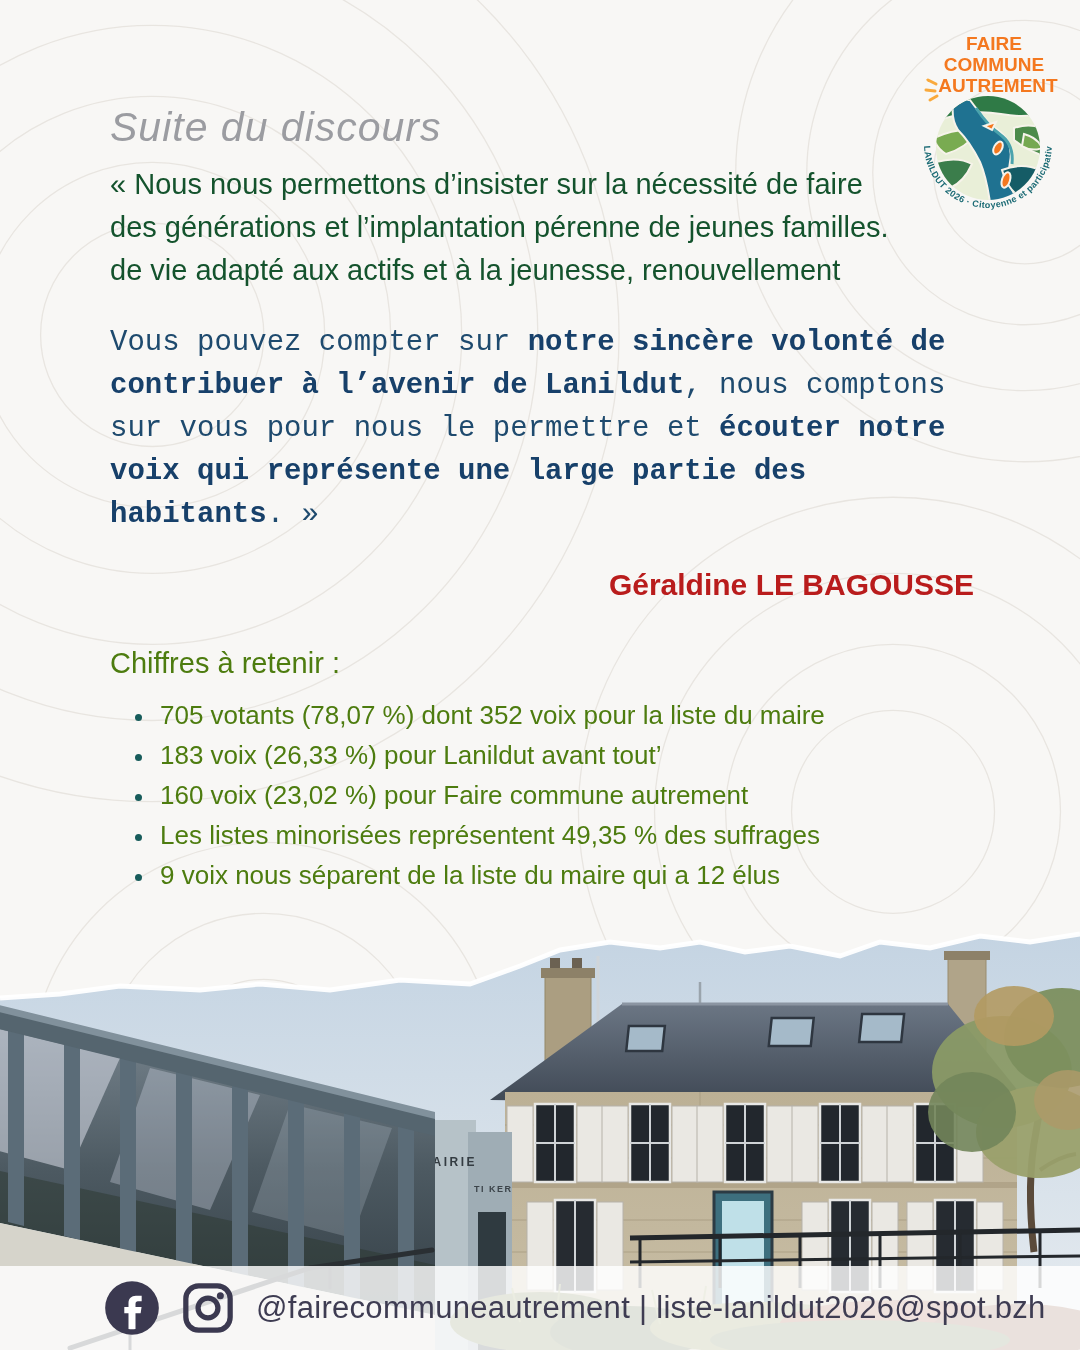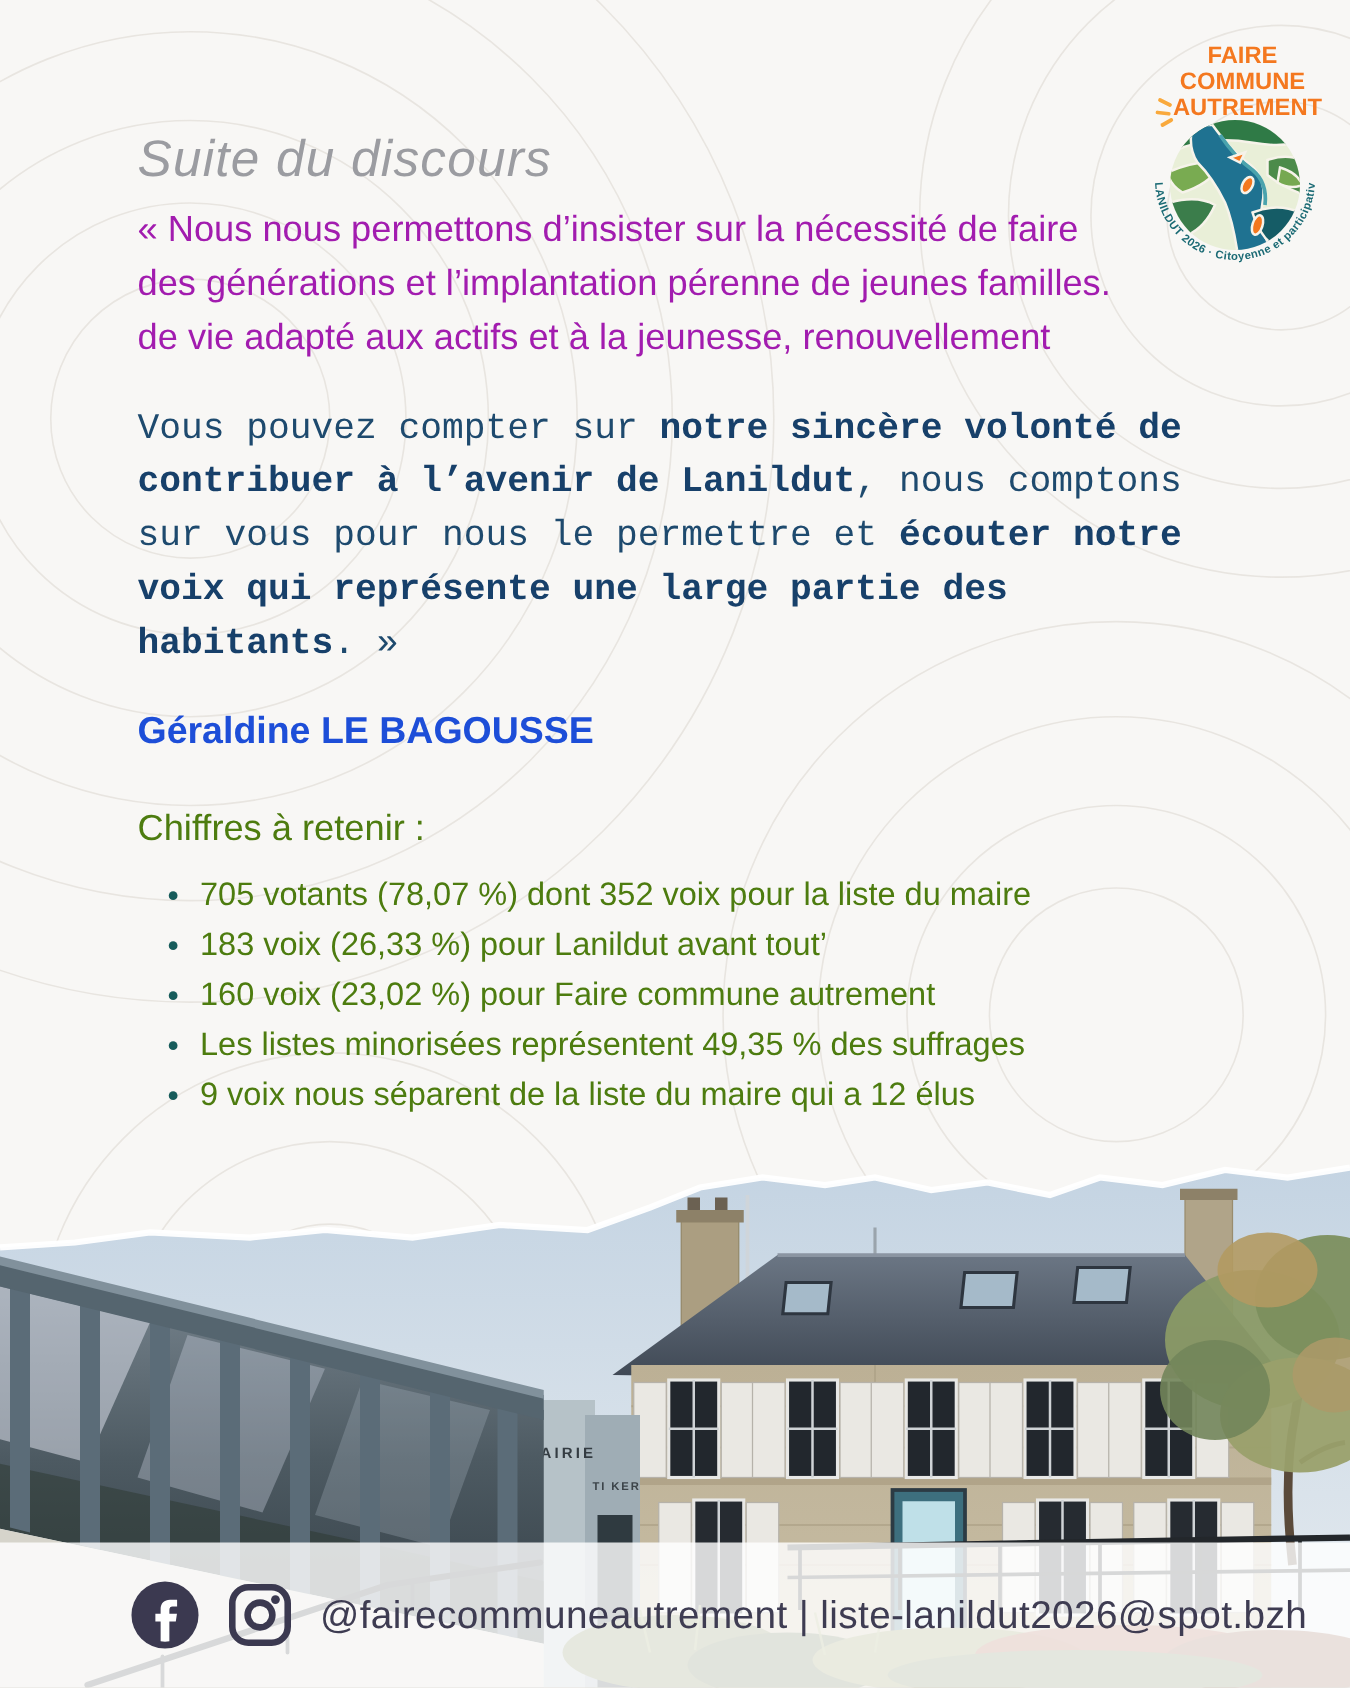--- a/index.html
+++ b/index.html
@@ -10,35 +10,35 @@
     padding-left:16px;
     -webkit-font-smoothing:antialiased;
   }
   .bg-contours{position:absolute;inset:0;z-index:0;}
   .logo{position:absolute;top:30px;right:26px;width:164px;height:186px;z-index:3;}
   .content{position:absolute;left:110px;top:92px;width:864px;z-index:2;}
   .page-title{
     font-size:41px;font-style:italic;font-weight:400;color:#9b9ca1;
     letter-spacing:1px;margin:12px 0 12px 0;
   }
-  .quote1-line{font-size:29px;line-height:43px;color:#a21caf;}
+  .quote1-line{font-size:29px;line-height:43px;color:#14532d;}
   .quote2{margin-top:29px;font-size:29px;line-height:43px;color:#1e4a6e;font-family:Liberation Mono, monospace;}
   .quote2 .b{font-weight:700;color:#17406a;}
-  .signature{margin-top:28px;color:#1d4ed8;}
+  .signature{margin-top:28px;text-align:right;color:#b91c1c;}
   .sig-name{font-size:30px;font-weight:700;line-height:40px;}
   .sig-role{font-size:29px;line-height:40px;}
   .sig-role .b{font-weight:700;}
   .stats{margin-top:40px;color:#4d7c0f;}
   .stats-heading{font-size:29px;line-height:36px;}
   .stats ul{margin:14px 0 0 0;padding:0 0 0 46px;list-style:disc;}
   .stats li{font-size:26px;line-height:40px;padding-left:4px;}
   .stats li::marker{color:#175c5b;font-size:24px;}
   .photo{position:absolute;left:0;top:920px;width:1080px;height:430px;z-index:1;}
   .footer{
-    position:absolute;left:0;bottom:0;width:1080px;height:116px;z-index:4;
+    position:absolute;left:0;bottom:0;width:1080px;height:84px;z-index:4;
     background:rgba(255,255,255,0.82);
     display:flex;align-items:center;gap:20px;padding-left:104px;box-sizing:border-box;
   }
   .footer .icon{width:56px;height:56px;flex:0 0 auto;}
   .footer-text{font-size:31px;color:#3e3c52;letter-spacing:.3px;white-space:nowrap;}
 </style>
 </head>
 <body>
 
 <div class="page">

